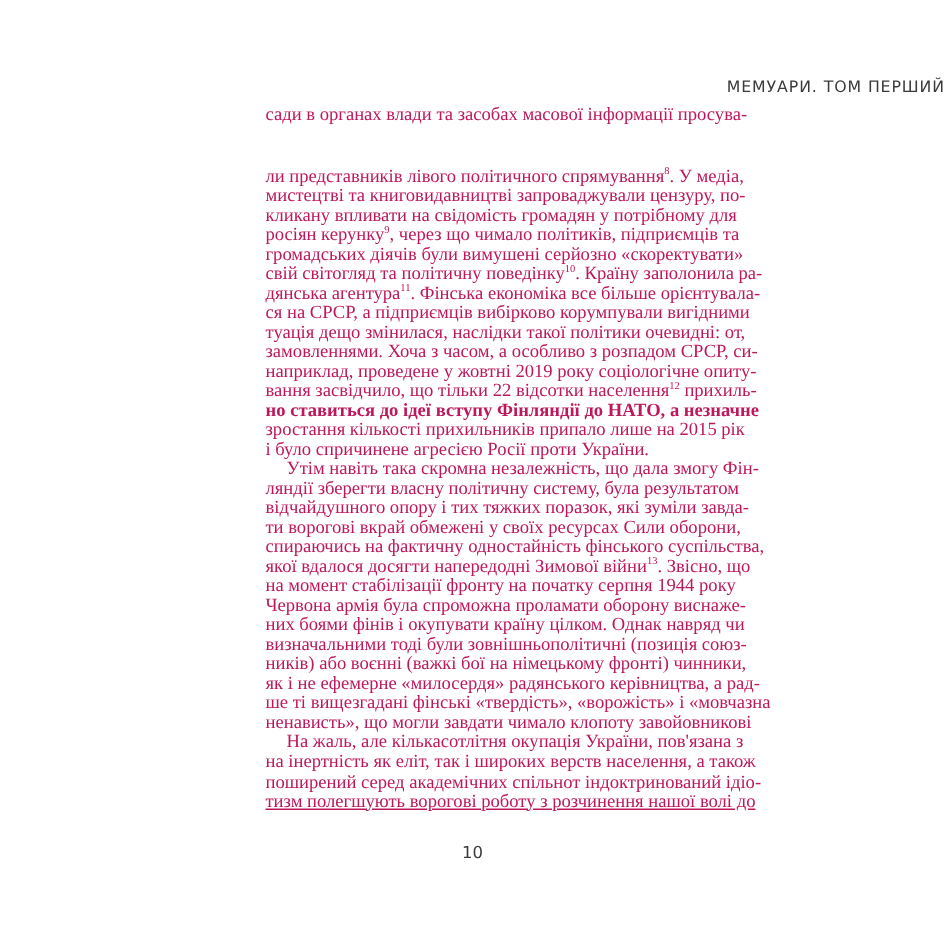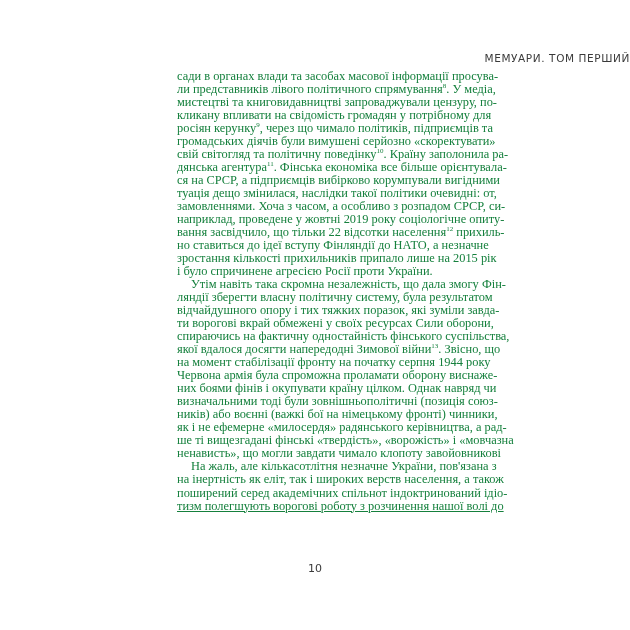--- a/index.html
+++ b/index.html
@@ -8,69 +8,69 @@
     position: absolute; left: 0; top: 0; width: 630px; height: 630px; background: #ffffff;
   }
   .running-head {
     position: absolute; top: 52px; left: 0; width: 630px; text-align: right;
     font-family: "DejaVu Sans", sans-serif; font-size: 10.5px; letter-spacing: 0.6px;
     color: #3a3a3a;
   }
   .body-text {
     position: absolute; left: 177px; top: 70px; width: 277px;
     font-family: "Liberation Serif", serif; font-size: 12.4px; line-height: 18.1px;
-    color: #15803d;
+    color: #be185d;
   }
   .line {
     display: block; white-space: nowrap; text-align: justify; text-align-last: justify;
     height: 18.1px; overflow: visible;
   }
   .line.last { text-align-last: left; }
   .line.indent { padding-left: 14px; }
   sup { font-size: 7px; line-height: 0; vertical-align: 5px; }
   .folio {
     position: absolute; top: 562px; left: 0; width: 630px; text-align: center;
     font-family: "DejaVu Sans", sans-serif; font-size: 11px; color: #3a3a3a;
   }
 </style>
 </head>
 <body>
 
 <div class="page">
   <div class="running-head">МЕМУАРИ. ТОМ ПЕРШИЙ</div>
   <div class="body-text" id="body-text">
       <span class="line" style="height: 13.0278px; line-height: 13.0278px;">сади в органах влади та засобах масової інформації просува-</span>
-      <span class="line" style="height: 13.0278px; line-height: 13.0278px;">ли представників лівого політичного спрямування<sup>8</sup>. У медіа,</span>
+      <span class="line" style="height: 13.0278px; line-height: 13.0278px; margin-top: 28px;">ли представників лівого політичного спрямування<sup>8</sup>. У медіа,</span>
       <span class="line" style="height: 13.0278px; line-height: 13.0278px;">мистецтві та книговидавництві запроваджували цензуру, по-</span>
       <span class="line" style="height: 13.0278px; line-height: 13.0278px;">кликану впливати на свідомість громадян у потрібному для</span>
       <span class="line" style="height: 13.0278px; line-height: 13.0278px;">росіян керунку<sup>9</sup>, через що чимало політиків, підприємців та</span>
       <span class="line" style="height: 13.0278px; line-height: 13.0278px;">громадських діячів були вимушені серйозно «скоректувати»</span>
       <span class="line" style="height: 13.0278px; line-height: 13.0278px;">свій світогляд та політичну поведінку<sup>10</sup>. Країну заполонила ра-</span>
       <span class="line" style="height: 13.0278px; line-height: 13.0278px;">дянська агентура<sup>11</sup>. Фінська економіка все більше орієнтувала-</span>
       <span class="line" style="height: 13.0278px; line-height: 13.0278px;">ся на СРСР, а підприємців вибірково корумпували вигідними</span>
       <span class="line" style="height: 13.0278px; line-height: 13.0278px;">туація дещо змінилася, наслідки такої політики очевидні: от,</span>
       <span class="line" style="height: 13.0278px; line-height: 13.0278px;">замовленнями. Хоча з часом, а особливо з розпадом СРСР, си-</span>
       <span class="line" style="height: 13.0278px; line-height: 13.0278px;">наприклад, проведене у жовтні 2019 року соціологічне опиту-</span>
       <span class="line" style="height: 13.0278px; line-height: 13.0278px;">вання засвідчило, що тільки 22 відсотки населення<sup>12</sup> прихиль-</span>
-      <span class="line" style="height: 13.0278px; line-height: 13.0278px;">но ставиться до ідеї вступу Фінляндії до НАТО, а незначне</span>
+      <span class="line" style="height: 13.0278px; line-height: 13.0278px; font-weight: bold;">но ставиться до ідеї вступу Фінляндії до НАТО, а незначне</span>
       <span class="line" style="height: 13.0278px; line-height: 13.0278px;">зростання кількості прихильників припало лише на 2015 рік</span>
       <span class="line last" style="height: 13.0278px; line-height: 13.0278px;">і було спричинене агресією Росії проти України.</span>
       <span class="line indent" style="height: 13.0278px; line-height: 13.0278px;">Утім навіть така скромна незалежність, що дала змогу Фін-</span>
       <span class="line" style="height: 13.0278px; line-height: 13.0278px;">ляндії зберегти власну політичну систему, була результатом</span>
       <span class="line" style="height: 13.0278px; line-height: 13.0278px;">відчайдушного опору і тих тяжких поразок, які зуміли завда-</span>
       <span class="line" style="height: 13.0278px; line-height: 13.0278px;">ти ворогові вкрай обмежені у своїх ресурсах Сили оборони,</span>
       <span class="line" style="height: 13.0278px; line-height: 13.0278px;">спираючись на фактичну одностайність фінського суспільства,</span>
       <span class="line" style="height: 13.0278px; line-height: 13.0278px;">якої вдалося досягти напередодні Зимової війни<sup>13</sup>. Звісно, що</span>
       <span class="line" style="height: 13.0278px; line-height: 13.0278px;">на момент стабілізації фронту на початку серпня 1944 року</span>
       <span class="line" style="height: 13.0278px; line-height: 13.0278px;">Червона армія була спроможна проламати оборону виснаже-</span>
       <span class="line" style="height: 13.0278px; line-height: 13.0278px;">них боями фінів і окупувати країну цілком. Однак навряд чи</span>
       <span class="line" style="height: 13.0278px; line-height: 13.0278px;">визначальними тоді були зовнішньополітичні (позиція союз-</span>
       <span class="line" style="height: 13.0278px; line-height: 13.0278px;">ників) або воєнні (важкі бої на німецькому фронті) чинники,</span>
       <span class="line" style="height: 13.0278px; line-height: 13.0278px;">як і не ефемерне «милосердя» радянського керівництва, а рад-</span>
       <span class="line" style="height: 13.0278px; line-height: 13.0278px;">ше ті вищезгадані фінські «твердість», «ворожість» і «мовчазна</span>
       <span class="line" style="height: 13.0278px; line-height: 13.0278px;">ненависть», що могли завдати чимало клопоту завойовникові</span>
-      <span class="line indent" style="height: 13.0278px; line-height: 13.0278px;">На жаль, але кількасотлітня незначне України, пов'язана з</span>
+      <span class="line indent" style="height: 13.0278px; line-height: 13.0278px;">На жаль, але кількасотлітня окупація України, пов'язана з</span>
       <span class="line" style="height: 13.0278px; line-height: 13.0278px;">на інертність як еліт, так і широких верств населення, а також</span>
       <span class="line" style="height: 13.0278px; line-height: 13.0278px;">поширений серед академічних спільнот індоктринований ідіо-</span>
       <span class="line" style="height: 13.0278px; line-height: 13.0278px; text-decoration: underline;">тизм полегшують ворогові роботу з розчинення нашої волі до</span>
     </div>
   <div class="folio">10</div>
 </div>
 
 </body></html>

